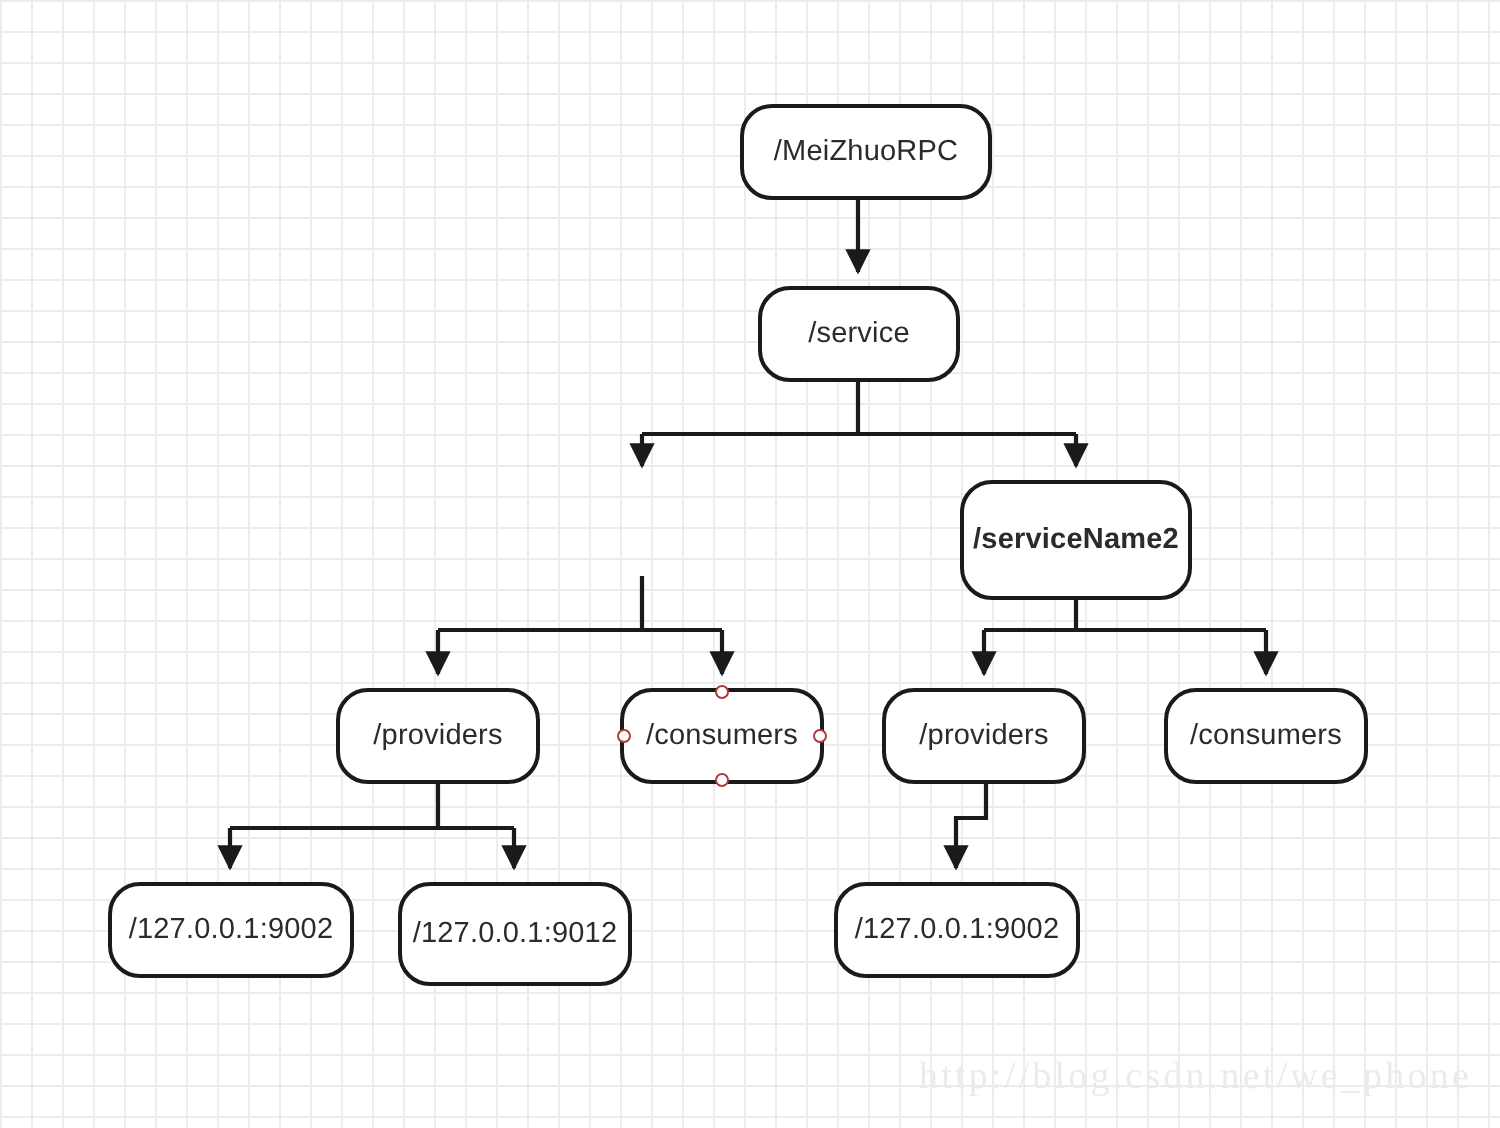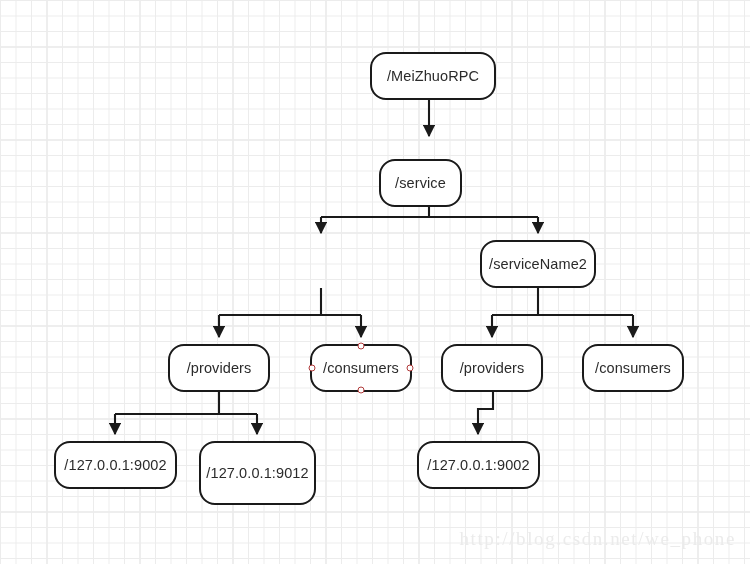--- a/index.html
+++ b/index.html
@@ -112,26 +112,26 @@
       <path d="M 257 414 L 257 434" marker-end="url(#arrow)"></path>
 
       <path d="M 493 392 L 493 409 L 478 409 L 478 434" marker-end="url(#arrow)"></path>
     </g>
   </svg>
 
   <div class="node" style="left:370px; top:52px; width:126px; height:48px;">
     <span class="node-label">/MeiZhuoRPC</span>
   </div>
 
-  <div class="node" style="left:379px; top:143px; width:83px; height:48px;margin-top:16px;">
+  <div class="node" style="left:379px; top:143px; width:101px; height:48px;">
     <span class="node-label">/service</span>
   </div>
 
 
-  <div class="node" style="left:480px; top:240px; width:116px; height:48px;">
+  <div class="node" style="left:480px; top:240px; width:116px; height:60px;font-weight:bold;">
     <span class="node-label">/serviceName2</span>
   </div>
 
   <div class="node" style="left:168px; top:344px; width:102px; height:48px;">
     <span class="node-label">/providers</span>
   </div>
 
   <div class="node" style="left:310px; top:344px; width:102px; height:48px;">
     <span class="node-label">/consumers</span>
     <span class="handle n"></span>
@@ -145,21 +145,21 @@
   </div>
 
   <div class="node" style="left:582px; top:344px; width:102px; height:48px;">
     <span class="node-label">/consumers</span>
   </div>
 
   <div class="node" style="left:54px; top:441px; width:123px; height:48px;">
     <span class="node-label">/127.0.0.1:9002</span>
   </div>
 
-  <div class="node" style="left:199px; top:441px; width:117px; height:64px;">
+  <div class="node" style="left:199px; top:441px; width:117px; height:52px;">
     <span class="node-label">/127.0.0.1:9012</span>
   </div>
 
   <div class="node" style="left:417px; top:441px; width:123px; height:48px;">
     <span class="node-label">/127.0.0.1:9002</span>
   </div>
 
   <div id="watermark">http://blog.csdn.net/we_phone</div>
 
 </div>

